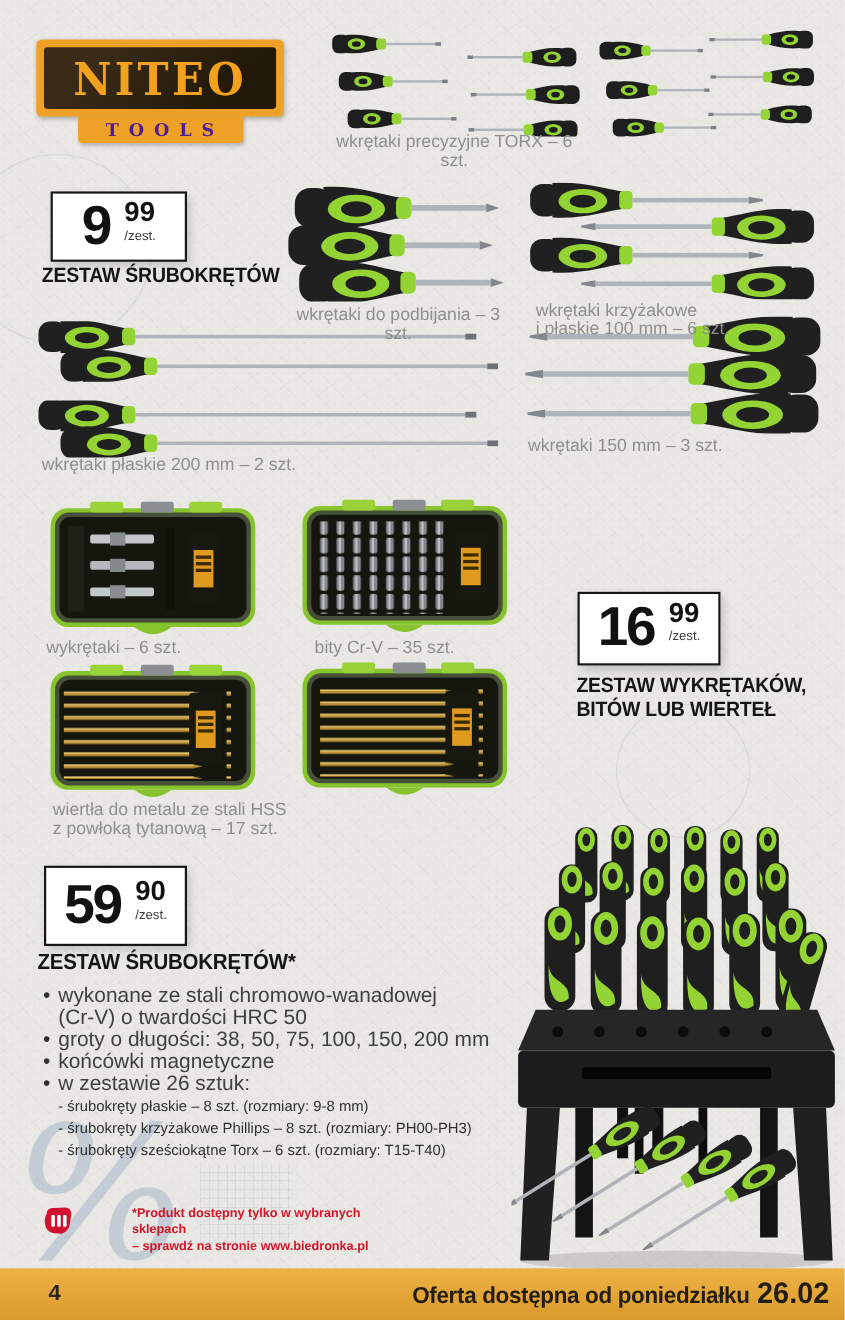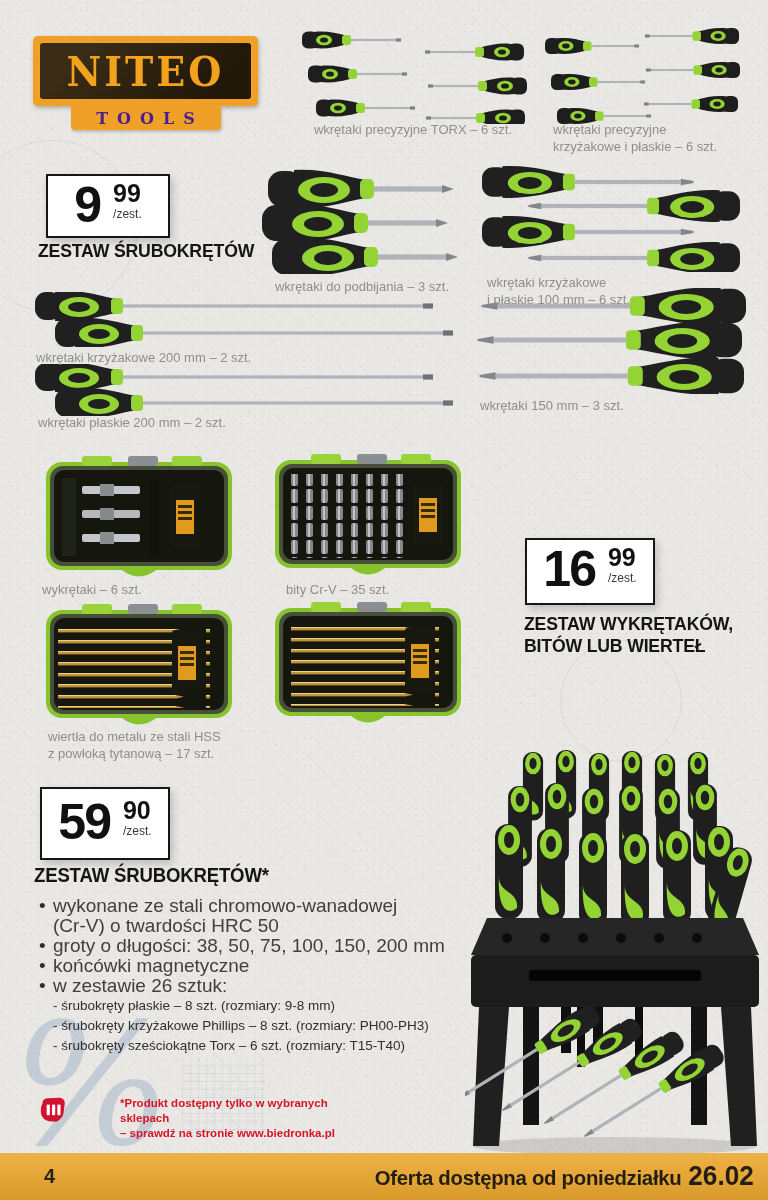--- a/index.html
+++ b/index.html
@@ -20,21 +20,21 @@
 
   
   .logo{position:absolute;left:33px;top:36px;z-index:2;}
   .logo-main{width:225px;height:70px;background:#efa127;border-radius:5px;padding:7px;box-sizing:border-box;box-shadow:1px 2px 4px rgba(0,0,0,.25);}
   .logo-dark{width:100%;height:100%;background:linear-gradient(135deg,#3a2c16 20%,#221809 80%);border-radius:3px;display:flex;align-items:center;justify-content:center;overflow:hidden;}
   .logo-niteo{font-family:"DejaVu Serif",serif;font-weight:700;font-size:38px;color:#f2a21d;letter-spacing:3px;transform:scaleY(1.08);}
   .logo-tools{margin:0 auto;width:150px;height:24px;background:#efa127;border-radius:0 0 4px 4px;display:flex;align-items:center;justify-content:center;box-shadow:1px 2px 3px rgba(0,0,0,.2);}
   .logo-tools span{font-family:"DejaVu Serif",serif;font-weight:700;font-size:16px;color:#4c1d95;letter-spacing:9px;padding-left:9px;text-align:center;}
 
   .art{position:absolute;z-index:2;}
-  .caption{position:absolute;font-size:13px;line-height:17px;color:#8e8e8c;white-space:pre-line;z-index:3;}
+  .caption{position:absolute;font-size:16px;line-height:17px;color:#8e8e8c;white-space:pre-line;z-index:3;}
   .caption.center{text-align:center;}
   .title{position:absolute;font-weight:700;font-size:19px;line-height:22px;color:#151515;letter-spacing:-.2px;
     transform:scaleX(.93);transform-origin:left top;white-space:pre-line;z-index:3;}
   .pricebox{position:absolute;box-sizing:border-box;background:#fff;border:2px solid #161616;
     box-shadow:3px 4px 8px rgba(0,0,0,.18);display:flex;align-items:flex-start;justify-content:center;padding-top:5px;z-index:3;}
   .pz{font-size:50px;font-weight:700;line-height:48px;letter-spacing:-2px;color:#111;}
   .pcol{display:flex;flex-direction:column;margin-left:13px;padding-top:1px;}
   .pg{font-size:25px;font-weight:700;line-height:23px;color:#111;}
   .pu{font-size:12px;color:#3a3a3a;margin-top:2px;}
 
@@ -157,22 +157,20 @@
   <div class="caption center" style="left:298px;top:121px;width:230px">wkrętaki precyzyjne TORX – 6 szt.</div>
 
   <svg class="art" style="left:543px;top:24px" width="198" height="102" viewBox="0 0 198 102">
     <use href="#sdp" transform="translate(2,22) scale(.95)"></use>
     <use href="#sdp" transform="translate(8,58) scale(.95)"></use>
     <use href="#sdp" transform="translate(14,92) scale(.95)"></use>
     <use href="#sdp" transform="translate(196,12) scale(-.95,.95)"></use>
     <use href="#sdp" transform="translate(197,46) scale(-.95,.95)"></use>
     <use href="#sdp" transform="translate(195,80) scale(-.95,.95)"></use>
   </svg>
-  <div class="caption" style="left:553px;top:121px;width:190px">wkrętaki precyzyjne
-krzyżakowe i płaskie – 6 szt.</div>
 
   <div class="pricebox" style="left:46px;top:174px;width:124px;height:64px">
     <span class="pz">9</span>
     <span class="pcol">
       <span class="pg">99</span>
       <span class="pu">/zest.</span>
     </span>
   </div>
   <div class="title" style="left:38px;top:240px">ZESTAW ŚRUBOKRĘTÓW</div>
 
@@ -189,21 +187,20 @@
     <use href="#sdm" transform="translate(4,66) scale(.92)"></use>
     <use href="#sdm" transform="translate(262,92) scale(-.92,.92)"></use>
   </svg>
   <div class="caption" style="left:487px;top:274px;width:220px">wkrętaki krzyżakowe
 i płaskie 100 mm – 6 szt.</div>
 
   <svg class="art" style="left:33px;top:292px" width="420" height="55" viewBox="0 0 420 55">
     <use href="#sdl" transform="translate(2,14)"></use>
     <use href="#sdl" transform="translate(22,41)"></use>
   </svg>
-  <div class="caption" style="left:36px;top:349px;width:300px">wkrętaki krzyżakowe 200 mm – 2 szt.</div>
 
   <svg class="art" style="left:33px;top:364px" width="420" height="52" viewBox="0 0 420 52">
     <use href="#sdl" transform="translate(2,13)"></use>
     <use href="#sdl" transform="translate(22,39)"></use>
   </svg>
   <div class="caption" style="left:38px;top:414px;width:300px">wkrętaki płaskie 200 mm – 2 szt.</div>
 
   <svg class="art" style="left:458px;top:288px" width="288" height="106" viewBox="0 0 288 106">
     <use href="#sdm" transform="translate(288,18) scale(-1.15,1.08)"></use>
     <use href="#sdm" transform="translate(284,52) scale(-1.15,1.08)"></use>

